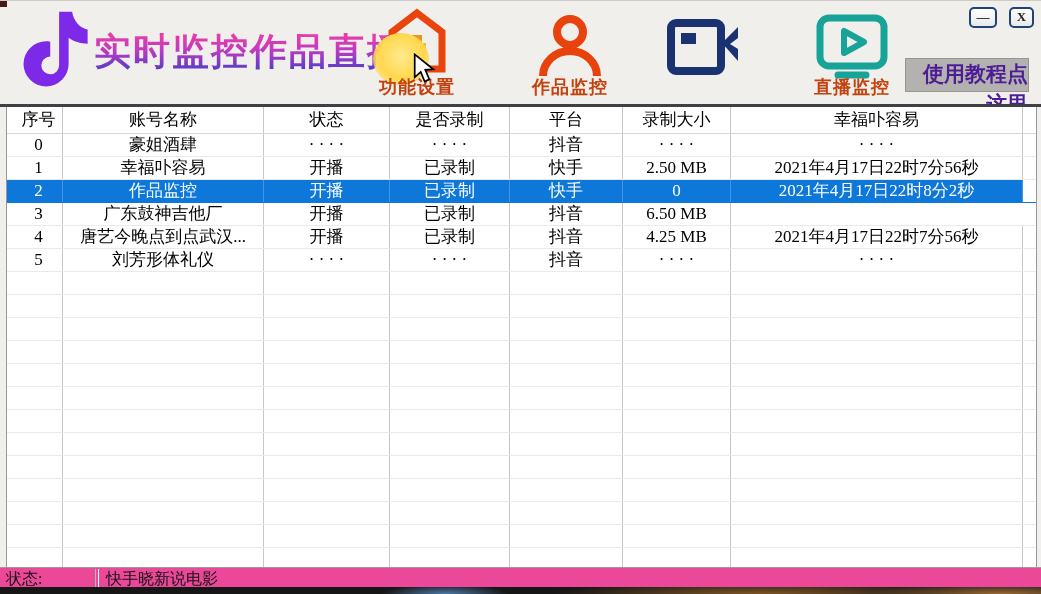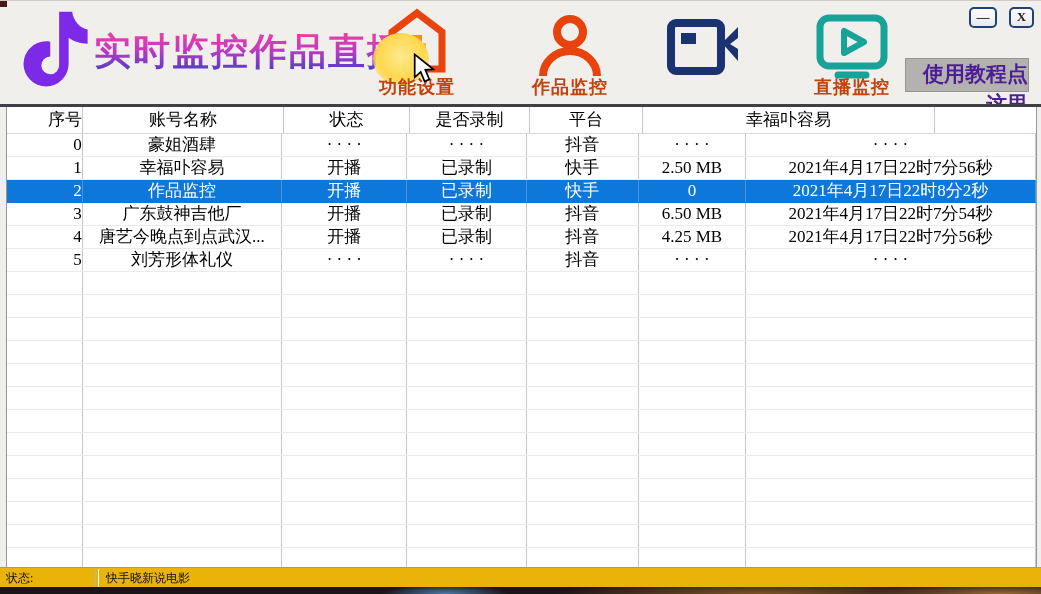--- a/index.html
+++ b/index.html
@@ -38,30 +38,30 @@
   
   #divider{position:absolute;left:0;top:103px;width:1041px;height:3px;background:#3f3f46;}
   
   #tbl{position:absolute;left:6px;top:106px;width:1031px;height:460px;background:#ffffff;
        border-left:1px solid #999;border-right:1px solid #999;box-sizing:border-box;overflow:hidden;
        font-family:"Liberation Serif",serif;font-size:17px;color:#000;}
   .trow{display:flex;height:22px;line-height:22px;border-bottom:1px solid #eaeaea;}
   .trow.hdr{height:26px;line-height:26px;border-bottom:1px solid #d6d6d6;}
   .cell{box-sizing:border-box;border-right:1px solid #c6c6c6;text-align:center;overflow:hidden;
         white-space:nowrap;}
-  .c0{width:56px;text-align:right;padding-left:8px;margin-left:20px;}
+  .c0{width:56px;text-align:center;padding-left:8px;}
   .c1{width:201px;}.c2{width:126px;}.c3{width:120px;}.c4{width:113px;}.c5{width:108px;}.c6{width:292px;}
   .c7{flex:1;border-right:none;}
   .trow.selected{background:#0e78da;color:#fff;border-bottom-color:#0e78da;}
   .trow.selected .cell{border-right-color:#4496e2;}
   .trow.selected .c7{background:#fff;}
   
-  #statusbar{position:absolute;left:0;top:566px;width:1041px;height:20px;background:#eab308;
+  #statusbar{position:absolute;left:0;top:566px;width:1041px;height:20px;background:#ec4899;
       border-top:1px solid #9a9a9a;box-sizing:content-box;font-family:"Liberation Serif",serif;
-      font-size:12px;color:#111;}
+      font-size:16px;color:#111;}
   #status-label{position:absolute;left:6px;top:1px;line-height:19px;}
   #status-sep{position:absolute;left:95px;top:1px;width:2px;height:18px;
       border-left:1px solid #b5b5b5;border-right:1px solid #ffffff;}
   #status-value{position:absolute;left:106px;top:1px;line-height:19px;}
   #win-bottom{position:absolute;left:0;top:586px;width:1041px;height:1px;background:#7d7d7d;}
   
   #desktop{position:absolute;left:0;top:587px;width:1041px;height:7px;
      background:
        radial-gradient(ellipse 90px 14px at 445px 100%, #4d7aa8 0%, rgba(77,122,168,0) 70%),
        radial-gradient(ellipse 260px 16px at 760px 100%, #7d5526 0%, rgba(125,85,38,0) 80%),
@@ -126,20 +126,21 @@
 
     <div id="divider"></div>
 
     <div id="tbl">
       <div class="trow hdr">
         <div class="cell c0">序号</div>
         <div class="cell c1">账号名称</div>
         <div class="cell c2">状态</div>
         <div class="cell c3">是否录制</div>
         <div class="cell c4">平台</div>
+        <div class="cell c5">录制大小</div>
         <div class="cell c6">幸福卟容易</div>
         <div class="cell c7"></div>
       </div>
       <div id="tbody">
           <div class="trow">
             <div class="cell c0">0</div>
             <div class="cell c1">豪姐酒肆</div>
             <div class="cell c2">· · · ·</div>
             <div class="cell c3">· · · ·</div>
             <div class="cell c4">抖音</div>
@@ -167,21 +168,20 @@
             <div class="cell c6">2021年4月17日22时8分2秒</div>
             <div class="cell c7"></div>
           </div>
           <div class="trow">
             <div class="cell c0">3</div>
             <div class="cell c1">广东鼓神吉他厂</div>
             <div class="cell c2">开播</div>
             <div class="cell c3">已录制</div>
             <div class="cell c4">抖音</div>
             <div class="cell c5">6.50 MB</div>
-            <div class="cell c6">2021年4月17日22时7分54秒</div>
             <div class="cell c7"></div>
           </div>
           <div class="trow">
             <div class="cell c0">4</div>
             <div class="cell c1">唐艺今晚点到点武汉...</div>
             <div class="cell c2">开播</div>
             <div class="cell c3">已录制</div>
             <div class="cell c4">抖音</div>
             <div class="cell c5">4.25 MB</div>
             <div class="cell c6">2021年4月17日22时7分56秒</div>

